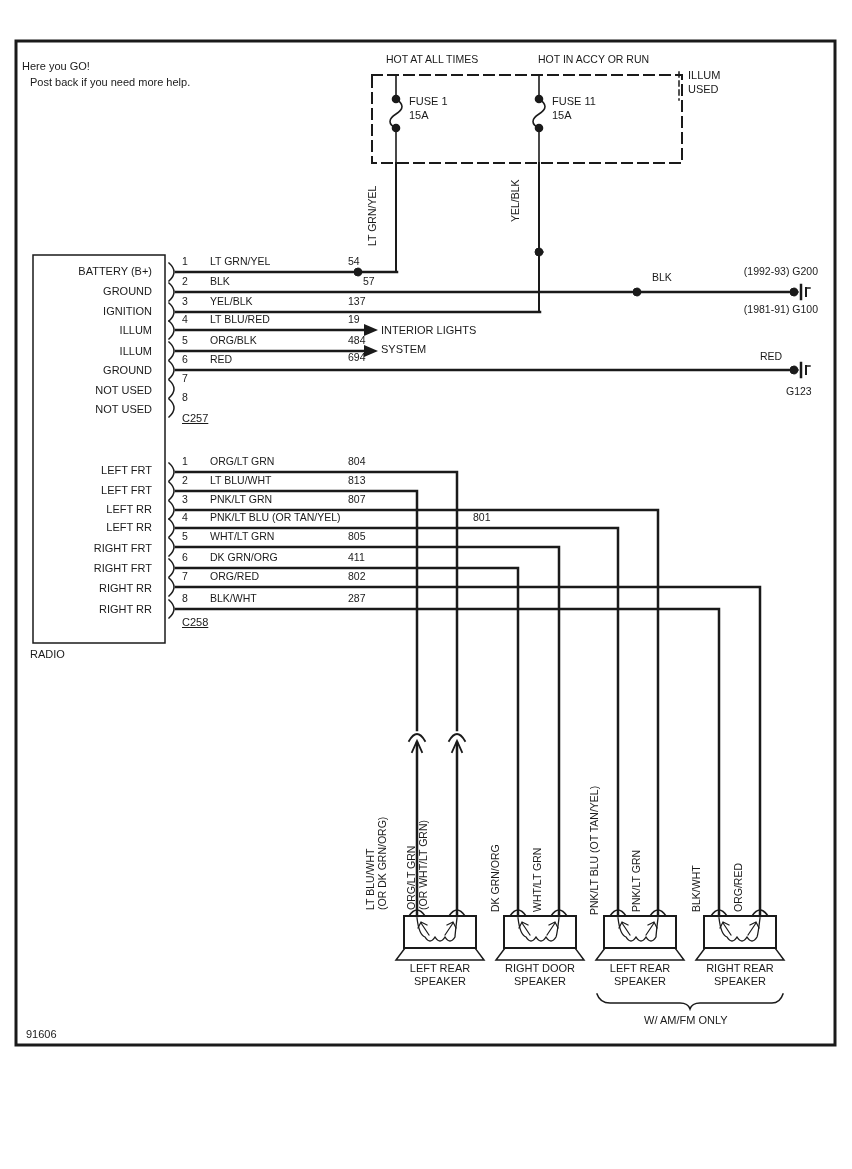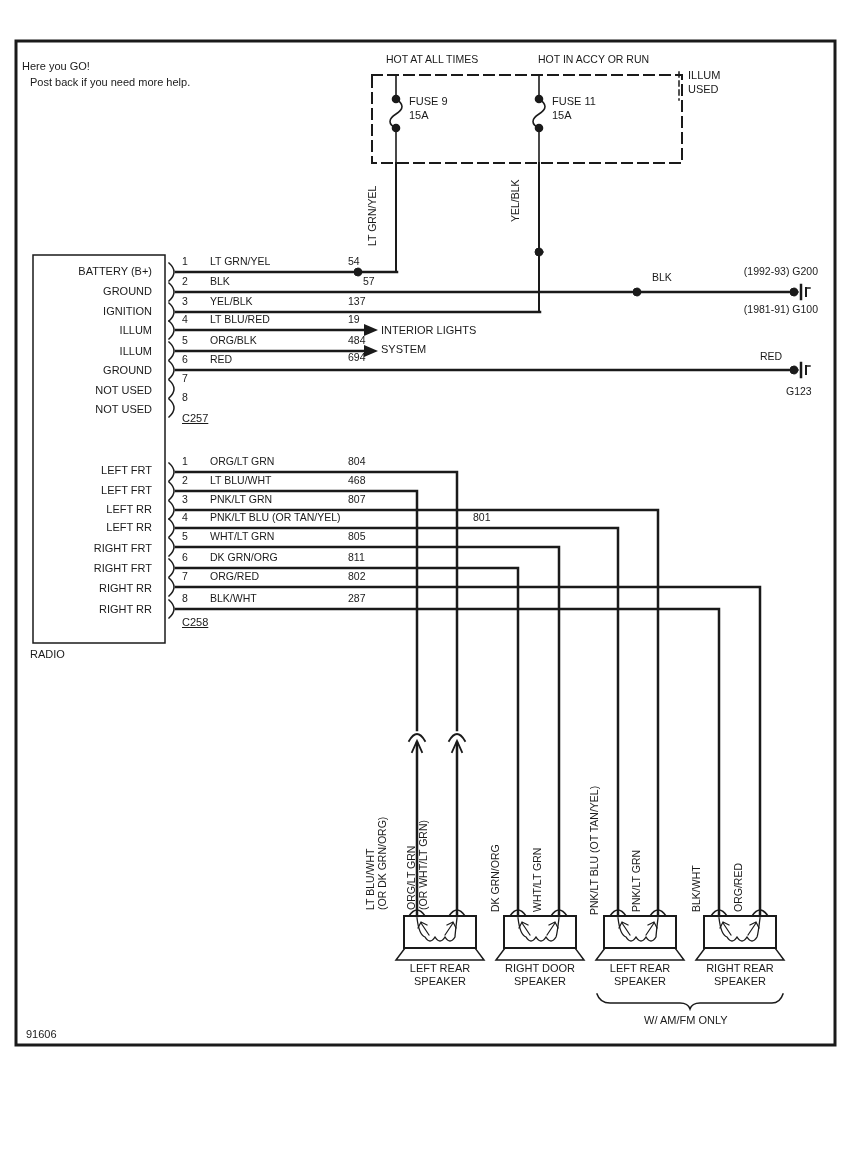--- a/index.html
+++ b/index.html
@@ -158,21 +158,21 @@
   </svg>
 
   <div class="t" style="left:22px;top:60px">Here you GO!</div>
   <div class="t" style="left:30px;top:76px">Post back if you need more help.</div>
 
   <div class="t s" style="left:386px;top:53px">HOT AT ALL TIMES</div>
   <div class="t s" style="left:538px;top:53px">HOT IN ACCY OR RUN</div>
   <div class="t" style="left:688px;top:69px">ILLUM</div>
   <div class="t" style="left:688px;top:83px">USED</div>
 
-  <div class="t" style="left:409px;top:95px">FUSE 9</div>
+  <div class="t" style="left:409px;top:95px">FUSE 1</div>
   <div class="t" style="left:409px;top:109px">15A</div>
   <div class="t" style="left:552px;top:95px">FUSE 11</div>
   <div class="t" style="left:552px;top:109px">15A</div>
 
   <div class="t vt" style="left:378px;top:234px">LT GRN/YEL</div>
   <div class="t vt" style="left:521px;top:210px">YEL/BLK</div>
 
   <div class="t r" style="left:32px;top:265px;width:120px">BATTERY (B+)</div>
   <div class="t r" style="left:32px;top:285px;width:120px">GROUND</div>
   <div class="t r" style="left:32px;top:305px;width:120px">IGNITION</div>
@@ -220,33 +220,33 @@
   <div class="t r" style="left:32px;top:542px;width:120px">RIGHT FRT</div>
   <div class="t r" style="left:32px;top:562px;width:120px">RIGHT FRT</div>
   <div class="t r" style="left:32px;top:582px;width:120px">RIGHT RR</div>
   <div class="t r" style="left:32px;top:603px;width:120px">RIGHT RR</div>
 
   <div class="t s" style="left:182px;top:455px">1</div>
   <div class="t s" style="left:210px;top:455px">ORG/LT GRN</div>
   <div class="t s" style="left:348px;top:455px">804</div>
   <div class="t s" style="left:182px;top:474px">2</div>
   <div class="t s" style="left:210px;top:474px">LT BLU/WHT</div>
-  <div class="t s" style="left:348px;top:474px">468</div>
+  <div class="t s" style="left:348px;top:474px">813</div>
   <div class="t s" style="left:182px;top:493px">3</div>
   <div class="t s" style="left:210px;top:493px">PNK/LT GRN</div>
   <div class="t s" style="left:348px;top:493px">807</div>
   <div class="t s" style="left:182px;top:511px">4</div>
   <div class="t s" style="left:210px;top:511px">PNK/LT BLU (OR TAN/YEL)</div>
   <div class="t s" style="left:473px;top:511px">801</div>
   <div class="t s" style="left:182px;top:530px">5</div>
   <div class="t s" style="left:210px;top:530px">WHT/LT GRN</div>
   <div class="t s" style="left:348px;top:530px">805</div>
   <div class="t s" style="left:182px;top:551px">6</div>
   <div class="t s" style="left:210px;top:551px">DK GRN/ORG</div>
-  <div class="t s" style="left:348px;top:551px">811</div>
+  <div class="t s" style="left:348px;top:551px">411</div>
   <div class="t s" style="left:182px;top:570px">7</div>
   <div class="t s" style="left:210px;top:570px">ORG/RED</div>
   <div class="t s" style="left:348px;top:570px">802</div>
   <div class="t s" style="left:182px;top:592px">8</div>
   <div class="t s" style="left:210px;top:592px">BLK/WHT</div>
   <div class="t s" style="left:348px;top:592px">287</div>
   <div class="t u" style="left:182px;top:616px">C258</div>
 
   <div class="t" style="left:30px;top:648px">RADIO</div>
 

